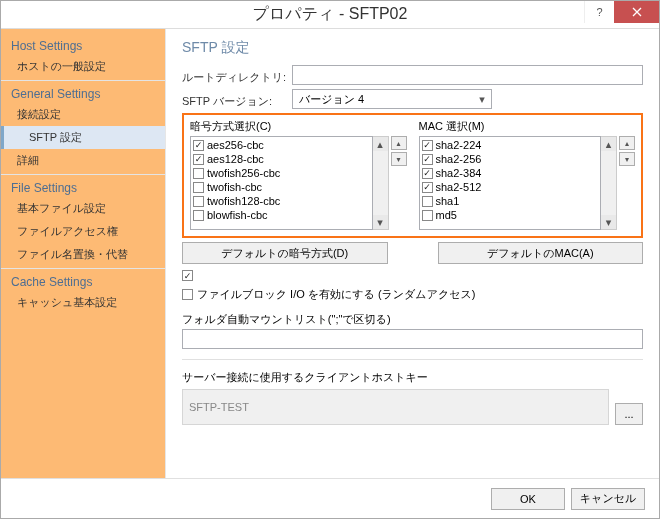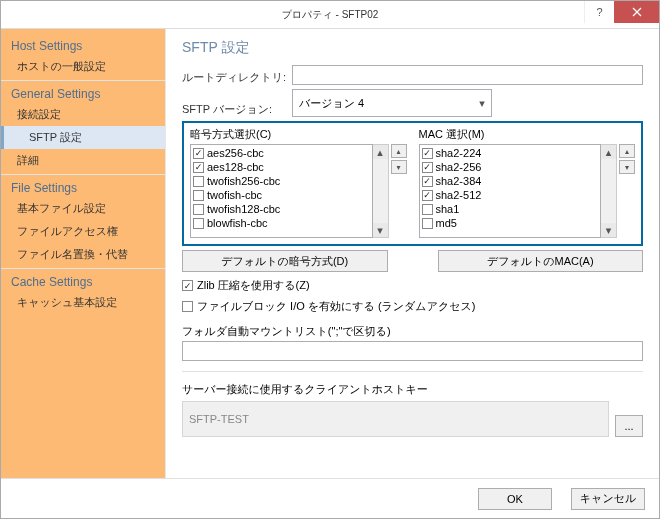--- a/index.html
+++ b/index.html
@@ -1,56 +1,56 @@
 <!DOCTYPE html>
 <html><head>
 <meta charset="utf-8">
 <style>
   * { box-sizing: border-box; font-family: "Meiryo UI", "Segoe UI", sans-serif; font-size: 11px; }
   body { margin: 0; background: #f8f8f8; }
   .window { width: 660px; height: 519px; background: #fff; border: 1px solid #aaa; display: flex; flex-direction: column; position: relative; }
   .titlebar { height: 28px; background: #fff; border-bottom: 1px solid #ddd; display: flex; align-items: center; justify-content: center; position: relative; }
-  .titlebar-text { font-size: 10px; color: #333; }
+  .titlebar-text { font-size: 16px; color: #333; }
   .titlebar-controls { position: absolute; right: 0; top: 0; display: flex; height: 22px; }
   .help-btn { width: 30px; height: 22px; display: flex; align-items: center; justify-content: center; background: #fff; border-left: 1px solid #eee; color: #555; }
   .close-btn { width: 45px; height: 22px; display: flex; align-items: center; justify-content: center; background: #c75050; color: #fff; }
   .body { flex: 1; display: flex; }
   .sidebar { width: 165px; background: #fdba74; border-right: 1px solid #e6e6e6; padding-top: 6px; }
   .side-head { color: #4e6e92; font-size: 12px; padding: 4px 10px 2px 10px; }
   .side-item { padding: 4px 0 4px 16px; color: #333; }
   .side-item.active { background: #dde7f3; border-left: 3px solid #7fa7c9; padding-left: 25px; }
   .side-div { border-bottom: 1px solid #e4e4e4; margin: 2px 0; height: 0; }
   .main { flex: 1; padding: 10px 16px 0 16px; position: relative; }
   .h1 { color: #6e8aa8; font-size: 14px; margin-bottom: 8px; }
   .row { display: flex; align-items: flex-end; margin-bottom: 4px; }
   .lbl { width: 110px; color: #333; }
   .input { height: 20px; border: 1px solid #abadb3; background: #fff; flex: 1; padding: 0 4px; }
-  .select { height: 28px; border: 1px solid #abadb3; background: #fff; width: 200px; display: flex; align-items: center; justify-content: space-between; padding: 0 2px 0 6px; }
+  .select { height: 20px; border: 1px solid #abadb3; background: #fff; width: 200px; display: flex; align-items: center; justify-content: space-between; padding: 0 2px 0 6px; }
   .sel-caret { width: 14px; height: 16px; display: flex; align-items: center; justify-content: center; color: #555; }
-  .redbox { border: 2px solid #0369a1; margin-top: 2px; padding: 4px 6px 6px 6px; }
+  .redbox { border: 2px solid #f97316; margin-top: 2px; padding: 4px 6px 6px 6px; }
   .dual { display: flex; gap: 12px; }
   .col { flex: 1; display: flex; flex-direction: column; }
   .col-lbl { margin-bottom: 2px; }
   .listwrap { display: flex; height: 94px; }
   .listbox { flex: 1; border: 1px solid #abadb3; background: #fff; overflow: hidden; position: relative; }
   .listitems { padding: 1px 0; }
   .li { display: flex; align-items: center; padding: 0 2px; height: 14px; line-height: 14px; }
   .cb { width: 11px; height: 11px; border: 1px solid #888; margin-right: 3px; display: flex; align-items: center; justify-content: center; font-size: 9px; color: #222; }
   .vscroll { width: 16px; background: #f0f0f0; border: 1px solid #ccc; border-left: none; display: flex; flex-direction: column; justify-content: space-between; align-items: center; font-size: 8px; color: #555; }
   .arrbtn { width: 100%; height: 14px; display: flex; align-items: center; justify-content: center; background: #e9e9e9; }
   .updown { width: 16px; margin-left: 2px; display: flex; flex-direction: column; gap: 2px; }
   .upd { width: 16px; height: 14px; border: 1px solid #adadad; background: #f0f0f0; display: flex; align-items: center; justify-content: center; font-size: 8px; color: #555; }
   .btn { height: 22px; border: 1px solid #adadad; background: #f0f0f0; display: flex; align-items: center; justify-content: center; padding: 0 17px; white-space: nowrap; }
   .def-row { display: flex; gap: 50px; margin-top: 4px; }
   .def-row .btn { flex: 1; }
   .cbrow { display: flex; align-items: center; margin-top: 6px; }
   .cbrow .cb { margin-right: 4px; }
   .disabled-field { height: 36px; background: #f0f0f0; border: 1px solid #d6d6d6; color: #888; display: flex; align-items: center; padding: 0 6px; flex: 1; margin-right: 6px; }
   .browse { width: 28px; height: 22px; border: 1px solid #adadad; background: #f0f0f0; display: flex; align-items: center; justify-content: center; }
-  .footer { height: 40px; border-top: 1px solid #e0e0e0; display: flex; align-items: center; justify-content: flex-end; padding-right: 14px; gap: 19px; }
+  .footer { height: 40px; border-top: 1px solid #e0e0e0; display: flex; align-items: center; justify-content: flex-end; padding-right: 14px; gap: 6px; }
   .footer .btn { width: 74px; }
   hr.sep { border: none; border-top: 1px solid #e0e0e0; margin: 10px 0; }
 </style>
 </head>
 <body>
 
 <div class="window">
   <div class="titlebar">
     <span class="titlebar-text">プロパティ - SFTP02</span>
     <div class="titlebar-controls">
@@ -184,21 +184,20 @@
         </div>
       </div>
 
       <div class="def-row">
         <div class="btn">デフォルトの暗号方式(D)</div>
         <div class="btn">デフォルトのMAC(A)</div>
       </div>
 
       <div class="cbrow">
         <span class="cb">✓</span>
-        <span>Zlib 圧縮を使用する(Z)</span>
       </div>
       <div class="cbrow">
         <span class="cb"></span>
         <span>ファイルブロック I/O を有効にする (ランダムアクセス)</span>
       </div>
 
       <div style="margin-top:10px;">フォルダ自動マウントリスト(";"で区切る)</div>
       <input class="input" style="width: 100%; margin-top: 2px;" value="">
 
       <hr class="sep">

